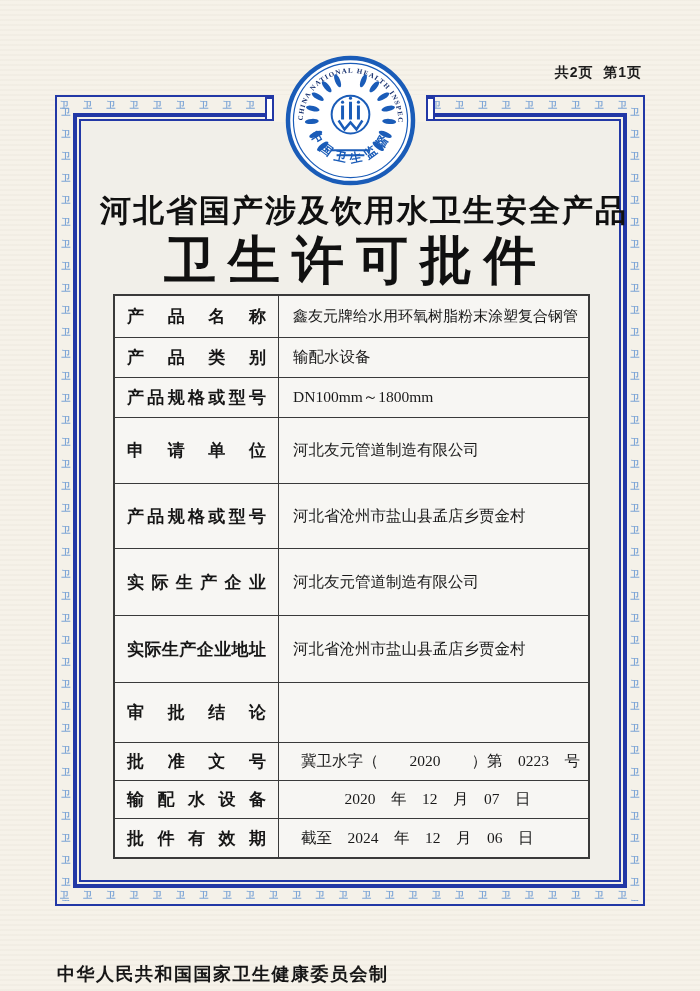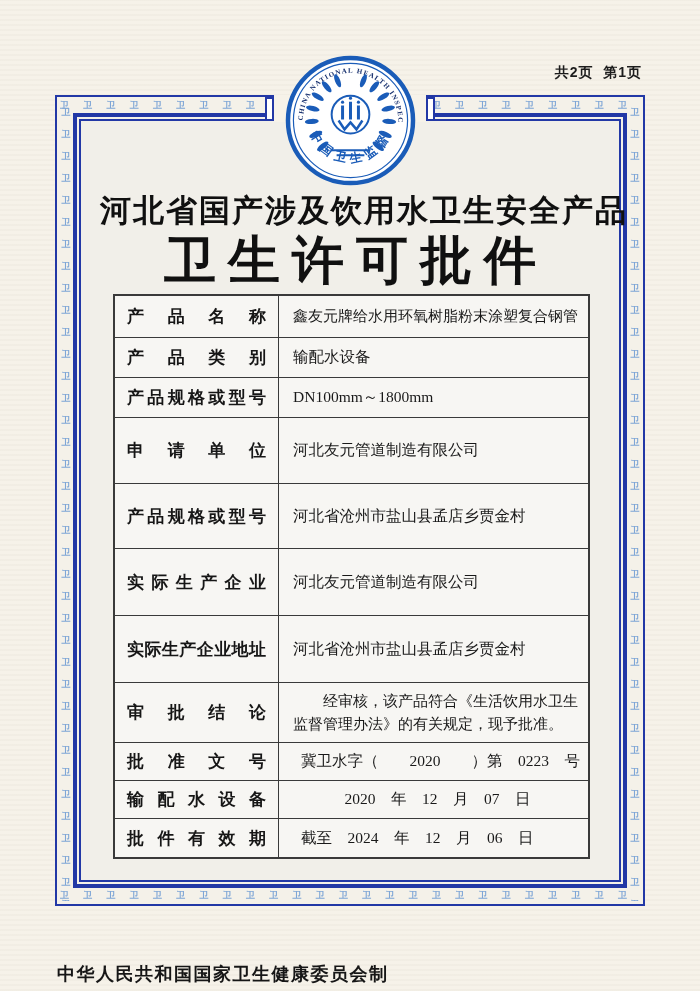--- a/index.html
+++ b/index.html
@@ -196,21 +196,20 @@
     <div class="trow" style="height:67px">
       <div class="tlabel">
           <span>实际生产企业地址</span>
         </div>
       <div class="tvalue"><span>河北省沧州市盐山县孟店乡贾金村</span></div>
     </div>
     <div class="trow" style="height:60px">
       <div class="tlabel">
           <span>审批结论</span>
         </div>
-      <div class="tvalue v-indent"><span>经审核，该产品符合《生活饮用水卫生监督管理办法》的有关规定，现予批准。</span></div>
     </div>
     <div class="trow" style="height:38px">
       <div class="tlabel">
           <span>批准文号</span>
         </div>
       <div class="tvalue v-pad"><span>冀卫水字（　　2020　　）第　0223　号</span></div>
     </div>
     <div class="trow" style="height:38px">
       <div class="tlabel">
           <span>输配水设备</span>

